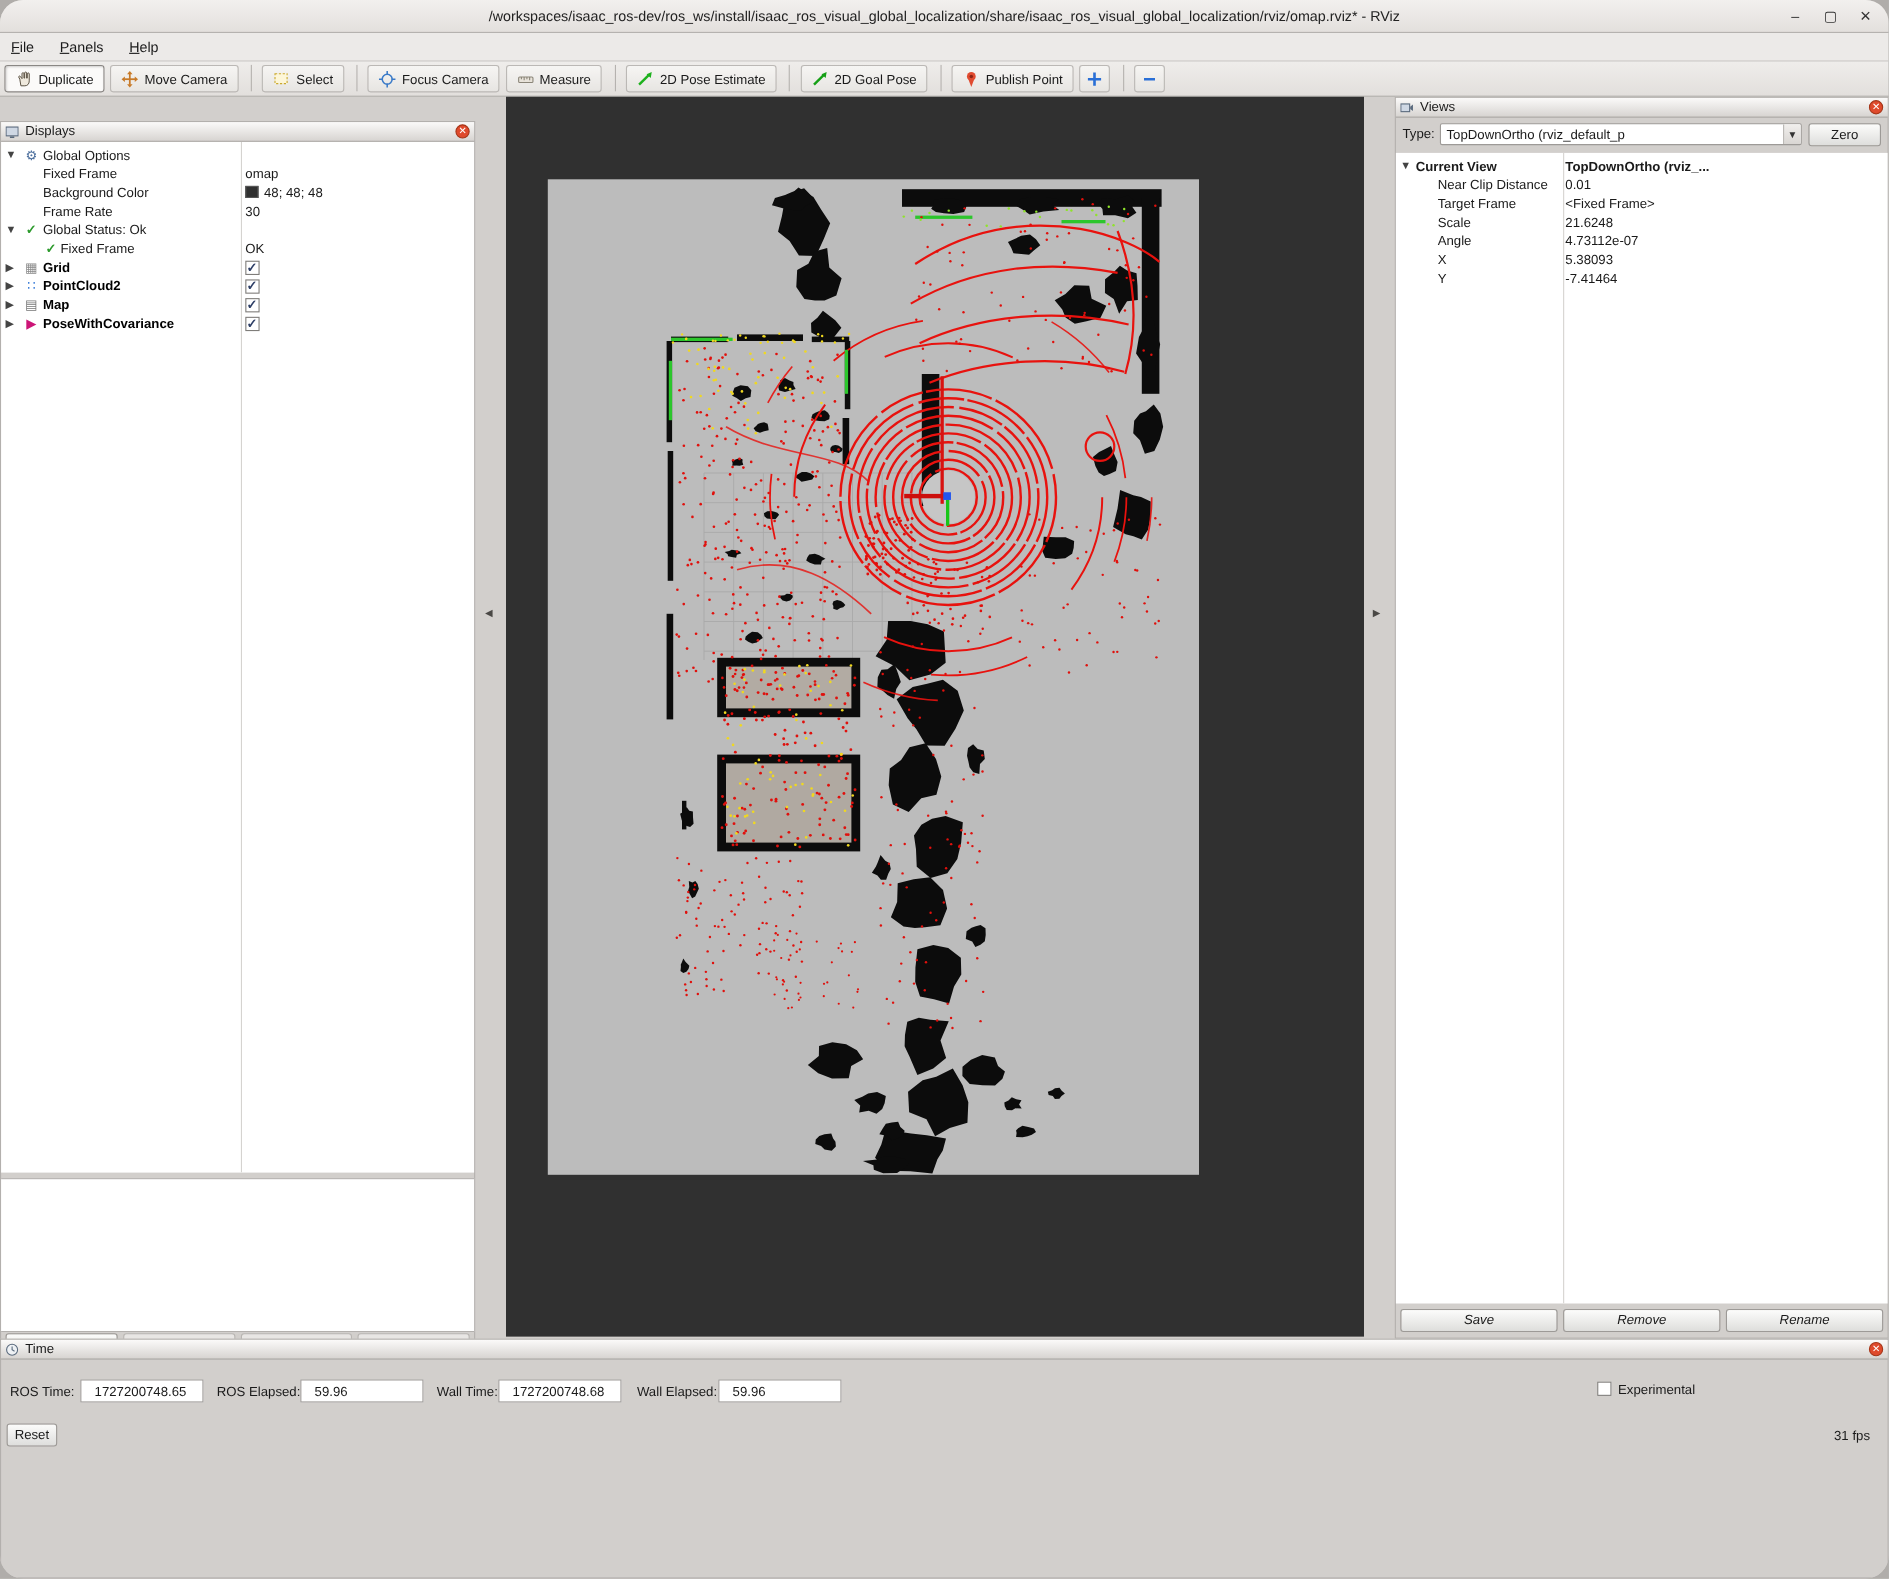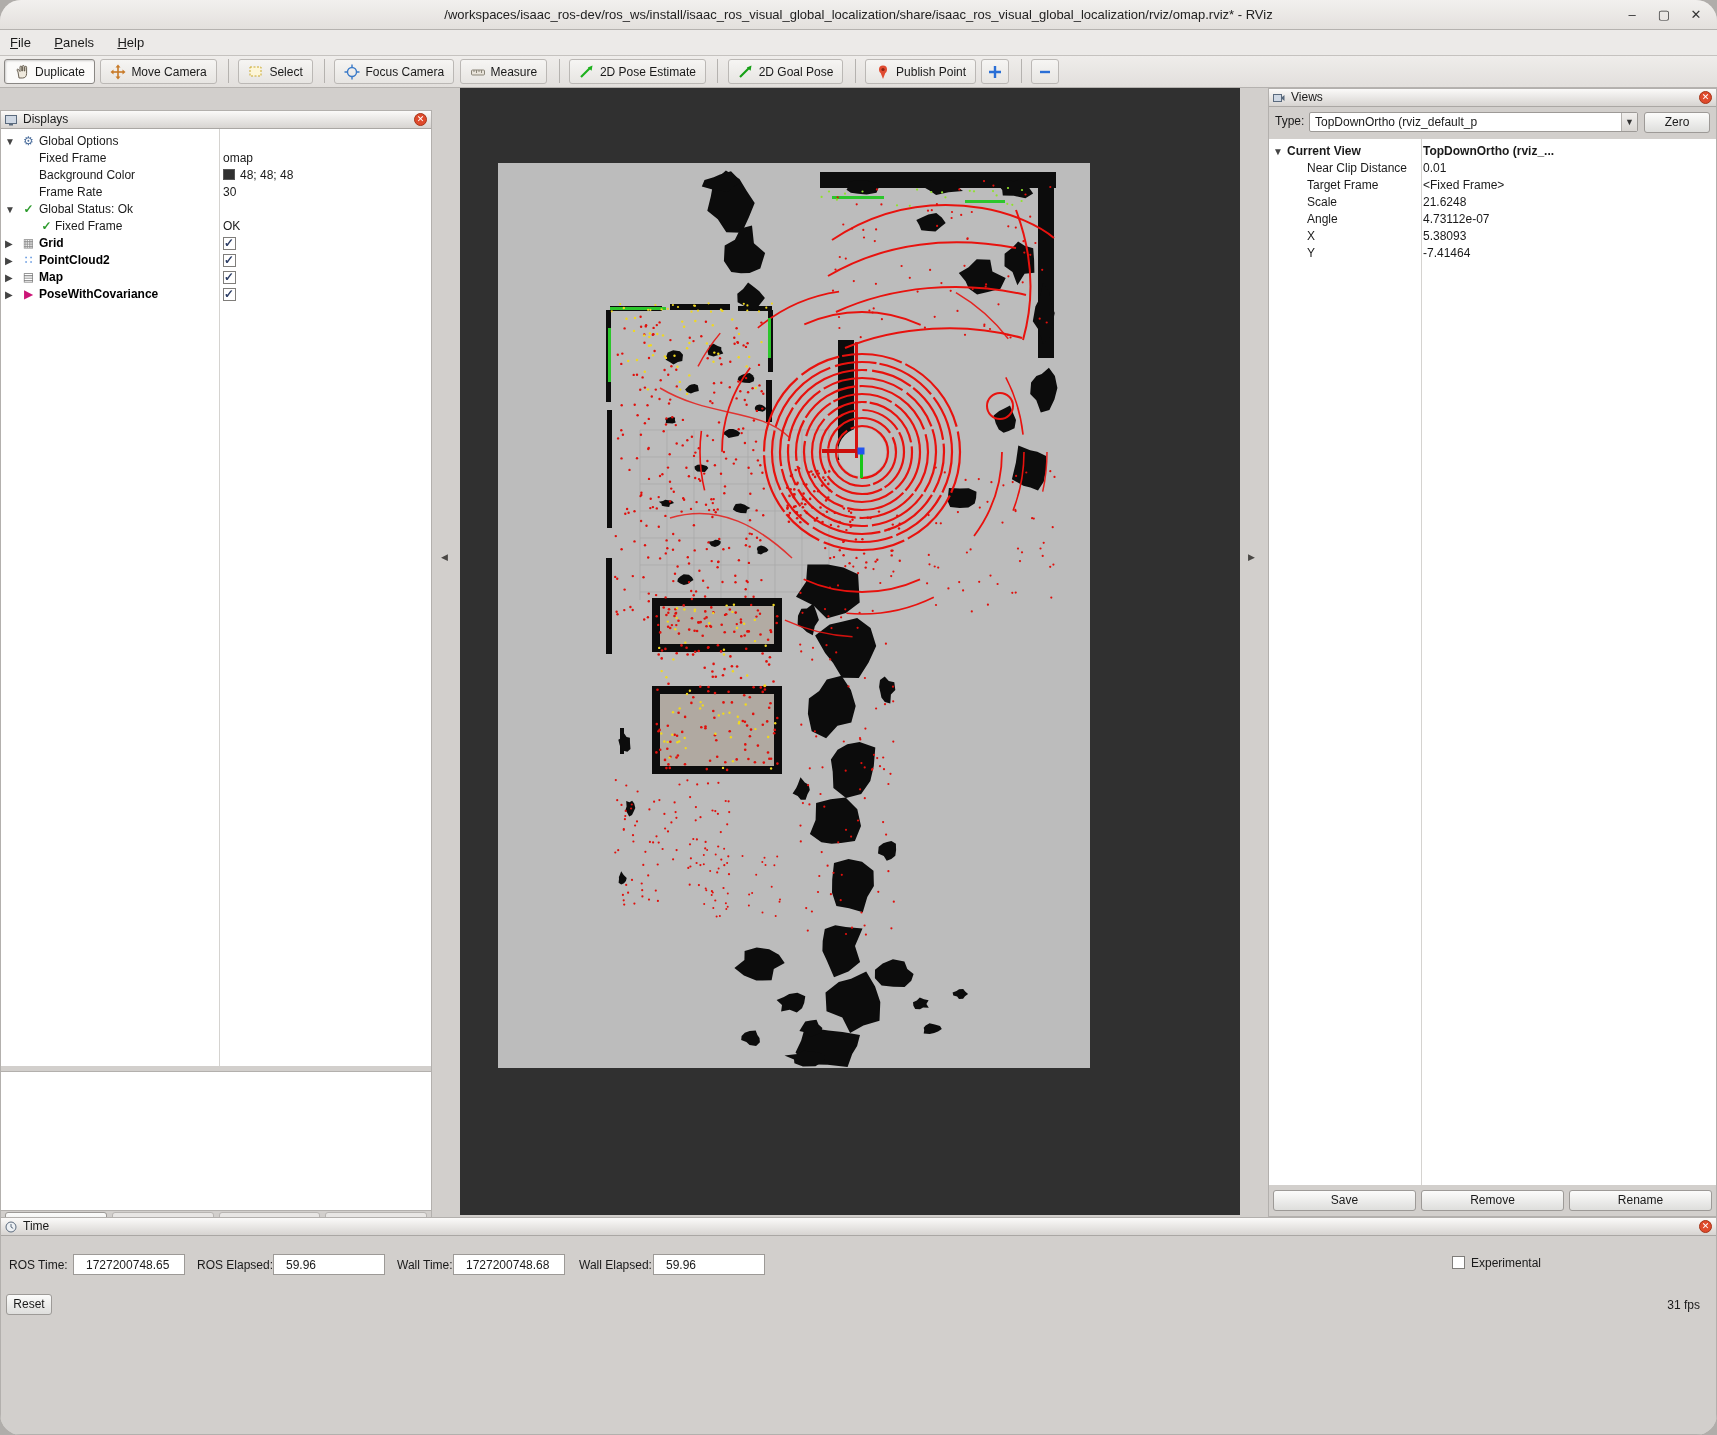--- a/index.html
+++ b/index.html
@@ -78,21 +78,21 @@
     background:linear-gradient(#f1efed,#d9d6d3); border-left:1px solid #b5b2af; font-size:9px; line-height:18px; color:#333; }
   #zero-btn { position:absolute; right:6px; top:1px; width:66px; }
   #views-tree { position:absolute; left:0; top:50px; width:447px; height:1046px; background:#fff; overflow:hidden; }
   .vrow { position:absolute; left:0; right:0; height:17px; line-height:17px; }
   .vrow .exp { position:absolute; left:4px; width:12px; color:#444; font-size:10px; }
   .vrow .name { position:absolute; left:38px; white-space:nowrap; }
   .vrow .name.root { left:18px; font-weight:bold; }
   .vrow .val { position:absolute; left:154px; white-space:nowrap; }
   .vrow .val.root { font-weight:bold; }
   #views-buttons { position:absolute; left:4px; right:4px; top:1101px; display:flex; gap:5px; }
-  #views-buttons .btn { flex:1; }
+  #views-buttons .btn { flex:1;font-style:italic; }
   
   #time-panel { left:0; top:1217px; width:1717px; height:218px; }
   .tfield-label { position:absolute; top:40px; font-size:12px; }
   .tfield-input { position:absolute; top:36px; width:112px; height:21px; border:1px solid #9d9a97;
     background:#fff; font-family:"Liberation Sans",sans-serif; font-size:12px; padding:0 12px; color:#1a1a1a; }
   #experimental-wrap { position:absolute; right:175px; top:38px; }
   #experimental-wrap .cbx { display:inline-block; width:13px; height:13px; background:#fff; border:1px solid #7f7d7a; vertical-align:-2px; margin-right:6px; }
   #reset-btn { position:absolute; left:5px; top:76px; width:46px; }
   #fps-label { position:absolute; right:16px; top:80px; font-size:12px; }
 </style>

